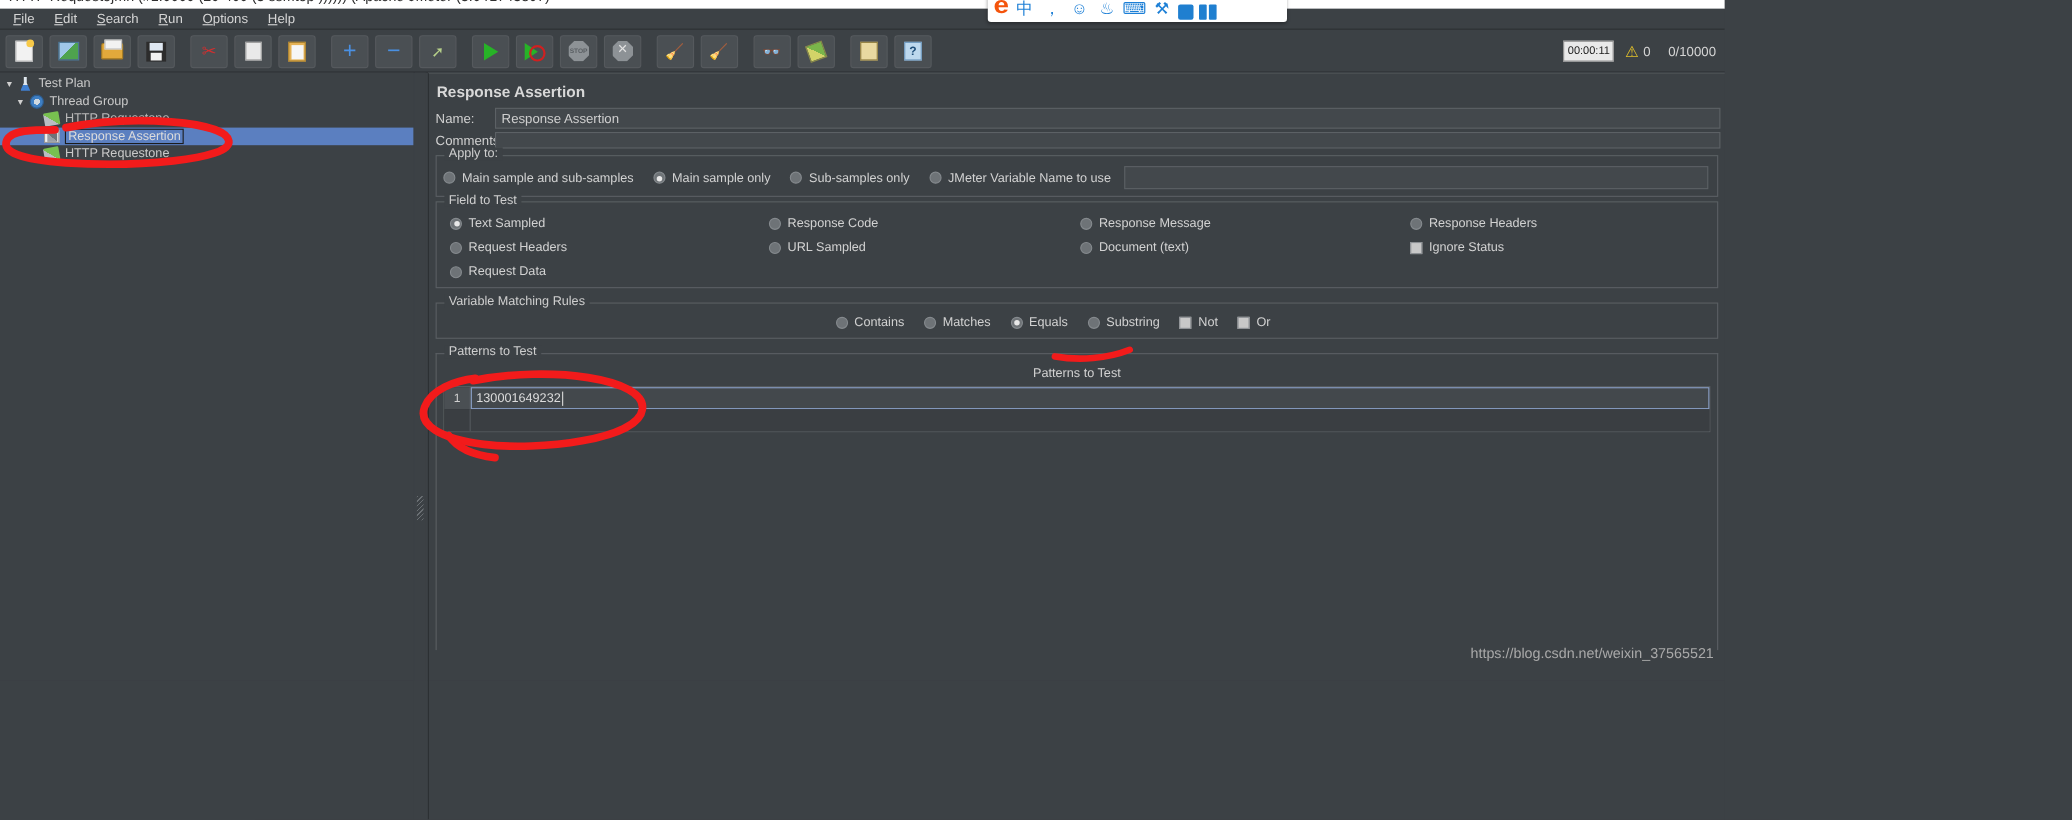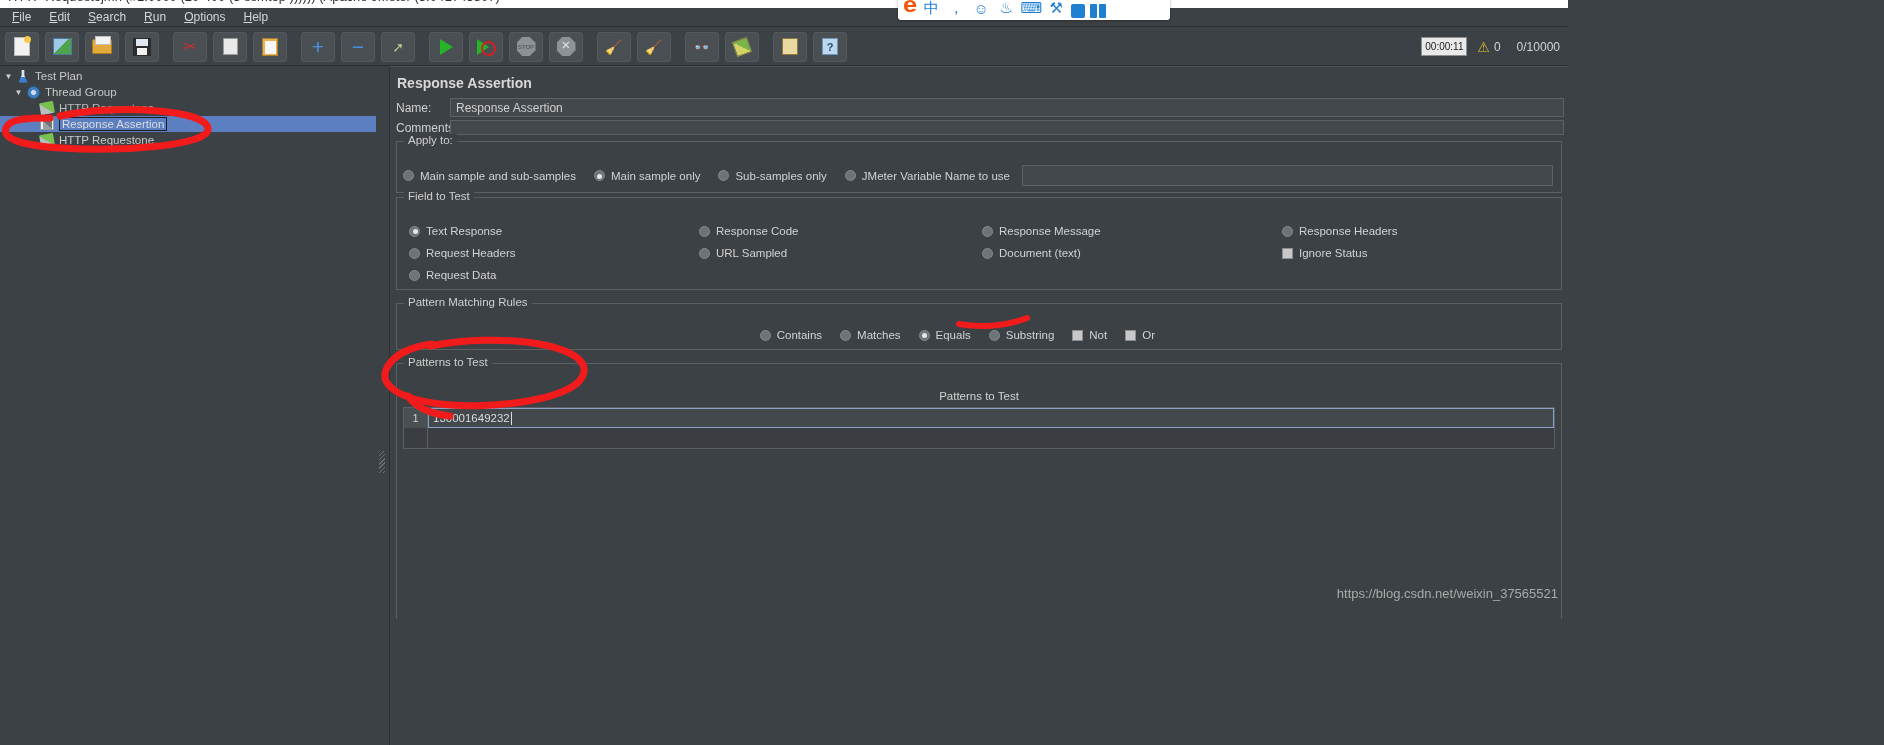--- a/index.html
+++ b/index.html
@@ -207,21 +207,21 @@
   .comments-input {
     flex: 1; height: 15px; margin-right: 4px;
     background: #43484c; border: 1px solid #5c6165;
   }
 
   
   .group {
     margin: 6px 6px 0 6px;
     border: 1px solid #5a5f63;
     position: relative;
-    padding-top: 16px;
+    padding-top: 2px;
   }
   .group-title {
     position: absolute; left: 7px; top: -8px;
     background: #3c4145; padding: 0 4px;
     font-size: 11.5px; color: #cfcfcf;
   }
   .group-body { padding: 9px 6px 8px 6px; }
 
   .radio-row { display: flex; align-items: center; }
   .radio-item { display: flex; align-items: center; margin-right: 18px; white-space: nowrap; }
@@ -488,21 +488,21 @@
         </div>
       </div>
     </div>
 
     <div class="group" style="margin-top:4px">
       <span class="group-title">Field to Test</span>
       <div class="group-body" style="padding-left:12px;padding-top:11px">
         <div class="ftt-grid">
           <span class="ftt-cell">
             <span class="radio checked"></span>
-            <span class="radio-label">Text Response</span>
+            <span class="radio-label">Text Sampled</span>
           </span>
           <span class="ftt-cell">
             <span class="radio"></span>
             <span class="radio-label">Response Code</span>
           </span>
           <span class="ftt-cell">
             <span class="radio"></span>
             <span class="radio-label">Response Message</span>
           </span>
           <span class="ftt-cell">
@@ -532,21 +532,21 @@
             <span class="radio-label">Request Data</span>
           </span>
           <span></span>
             <span></span>
             <span></span>
         </div>
       </div>
     </div>
 
     <div class="group" style="margin-top:13px">
-      <span class="group-title">Pattern Matching Rules</span>
+      <span class="group-title">Variable Matching Rules</span>
       <div class="group-body" style="padding-top:9px;padding-bottom:8px">
         <div class="pmr-row">
           <span class="radio-item">
             <span class="radio"></span>
             <span class="radio-label">Contains</span>
           </span>
           <span class="radio-item">
             <span class="radio"></span>
             <span class="radio-label">Matches</span>
           </span>

